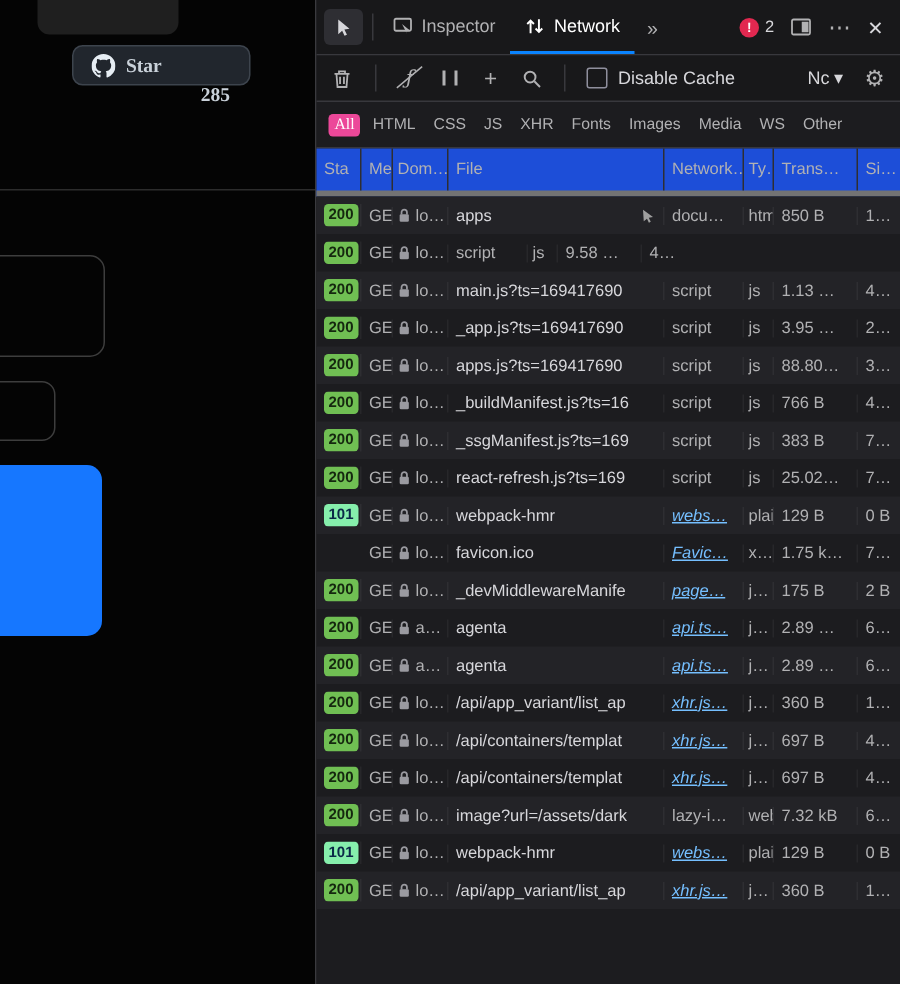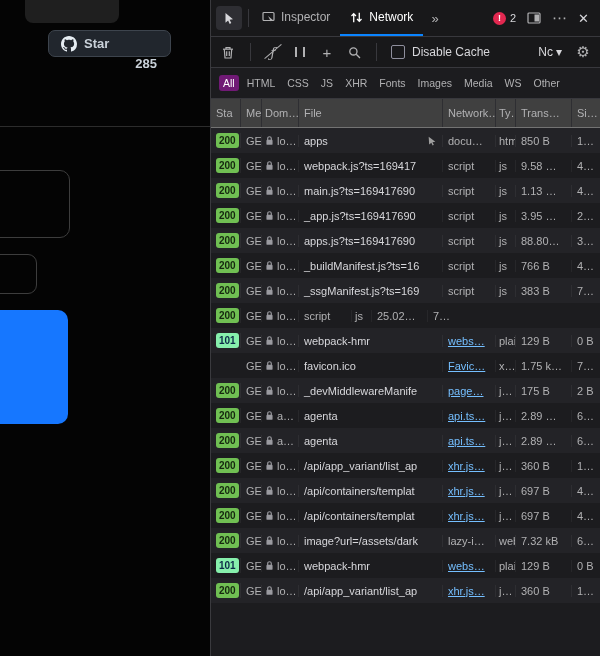--- a/index.html
+++ b/index.html
@@ -1,20 +1,20 @@
 <!DOCTYPE html>
 <html><head>
 <meta charset="utf-8">
 <style>
   html,body{margin:0;padding:0;background:#000;}
   .screen{width:600px;height:656px;display:flex;overflow:hidden;position:relative;background:#000;
           font-family:"Liberation Sans",sans-serif;}
 
   
-  .left{width:210px;flex:none;position:relative;background:#040404;overflow:hidden;}
+  .left{width:210px;flex:none;position:relative;background:#040404;overflow:hidden;font-family:Liberation Serif, serif;}
   .tl-rect{position:absolute;left:25px;top:-9px;width:94px;height:32px;background:#1f1f1f;border-radius:8px;}
   .star{position:absolute;left:48px;top:30px;height:27px;display:flex;align-items:stretch;background:#21262d;
         border:1px solid #3d444d;border-radius:7px;color:#c9d1d9;font-size:13px;font-weight:bold;box-sizing:border-box;}
   .star-main{display:flex;align-items:center;gap:7px;padding:0 12px;}
   .star-count{display:flex;align-items:center;padding:0 13px;border-left:1px solid #3d444d;margin-top:32px;}
   .hr{position:absolute;left:0;top:126px;width:100%;height:1px;background:#2c2c2c;}
   .card1{position:absolute;left:-22px;top:170px;width:90px;height:66px;border:1px solid #3d3d3d;border-radius:10px;}
   .card2{position:absolute;left:-22px;top:254px;width:57px;height:38px;border:1px solid #3d3d3d;border-radius:9px;}
   .bluebtn{position:absolute;left:-22px;top:310px;width:90px;height:114px;border-radius:10px;background:#1677ff;}
 
@@ -42,38 +42,38 @@
   .pausebars{width:6px;height:10px;border-left:2.5px solid #b1b1b3;border-right:2.5px solid #b1b1b3;}
   .plus{font-size:15px;}
   .checkbox{width:12px;height:12px;border:1px solid #8f8f9d;border-radius:2px;background:transparent;flex:none;}
   .cachelabel{color:#d7d7db;margin-left:-4px;white-space:nowrap;}
   .throttle{margin-left:auto;display:flex;align-items:center;gap:3px;color:#d7d7db;white-space:nowrap;}
   .gear{font-size:15px;margin-left:2px;}
 
   .filterbar{height:30px;flex:none;display:flex;align-items:center;gap:4px;background:#1c1c1f;border-bottom:1px solid #38383d;
              padding:0 8px;font-size:10.5px;overflow:hidden;white-space:nowrap;}
   .pill{padding:2px 4px;border-radius:3px;flex:none;}
-  .pill.sel{background:#701a75;color:#fff;}
-
-  .thead{height:28px;flex:none;display:flex;align-items:stretch;background:#404040;border-bottom:1px solid #737373;
+  .pill.sel{background:#ec4899;color:#fff;font-family:Liberation Serif, serif;}
+
+  .thead{height:28px;flex:none;display:flex;align-items:stretch;background:#1d4ed8;border-bottom:4px solid #737373;
          font-size:11px;color:#b1b1b3;}
   .th{display:flex;align-items:center;padding:0 5px;border-right:1px solid #2e2e32;overflow:hidden;white-space:nowrap;
       box-sizing:border-box;flex:none;}
 
   .tbody{flex:1;overflow:hidden;background:#1c1c1f;}
   .row{height:25px;display:flex;align-items:center;font-size:11px;}
   .row:nth-child(odd){background:#232327;}
   .row:nth-child(even){background:#1c1c1f;}
   .td{display:flex;align-items:center;gap:4px;padding:0 5px;border-right:1px solid rgba(255,255,255,0.05);
       overflow:hidden;white-space:nowrap;box-sizing:border-box;flex:none;color:#b1b1b3;}
   .td.file{color:#d7d7db;}
   .badge{padding:1px 3px;border-radius:3px;font-size:10px;font-weight:bold;line-height:1.3;}
   .badge.ok{background:#70bf53;color:#15270f;}
   .badge.info{background:#86efac;color:#0b2947;}
-  .link{color:#75bfff;text-decoration:underline;}
+  .link{color:#75bfff;text-decoration:underline;font-style:italic;}
   .fic{margin-left:auto;display:flex;align-items:center;}
   .lock{display:flex;align-items:center;flex:none;}
 
   .c-status{width:30px;}
   .c-method{width:21px;padding:0 2px 0 5px;}
   .c-domain{width:37px;padding:0 3px;gap:3px;}
   .c-file{width:144px;}
   .c-init{width:53px;}
   .c-type{width:20px;padding:0 3px;}
   .c-trans{width:56px;}
@@ -253,23 +253,20 @@
           </div>
           <div class="td c-domain">
             <span class="lock">
               <svg width="9" height="11" viewBox="0 0 10 12">
                 <path d="M3 5.5 V3.8 a2 2 0 0 1 4 0 V5.5" fill="none" stroke="#9a9aa0" stroke-width="1.3"></path>
                 <rect x="1.6" y="5.2" width="6.8" height="5.6" rx="1" fill="#9a9aa0"></rect>
               </svg>
             </span>
             <span>lo…</span>
           </div>
-          <div class="td c-file file">
-            <span>webpack.js?ts=169417</span>
-          </div>
           <div class="td c-init">
             <span class="">script</span>
           </div>
           <div class="td c-type">
             <span>js</span>
           </div>
           <div class="td c-trans">
             <span>9.58 …</span>
           </div>
           <div class="td c-size">
@@ -444,20 +441,23 @@
             <span>GET</span>
           </div>
           <div class="td c-domain">
             <span class="lock">
               <svg width="9" height="11" viewBox="0 0 10 12">
                 <path d="M3 5.5 V3.8 a2 2 0 0 1 4 0 V5.5" fill="none" stroke="#9a9aa0" stroke-width="1.3"></path>
                 <rect x="1.6" y="5.2" width="6.8" height="5.6" rx="1" fill="#9a9aa0"></rect>
               </svg>
             </span>
             <span>lo…</span>
+          </div>
+          <div class="td c-file file">
+            <span>react-refresh.js?ts=169</span>
           </div>
           <div class="td c-init">
             <span class="">script</span>
           </div>
           <div class="td c-type">
             <span>js</span>
           </div>
           <div class="td c-trans">
             <span>25.02…</span>
           </div>

